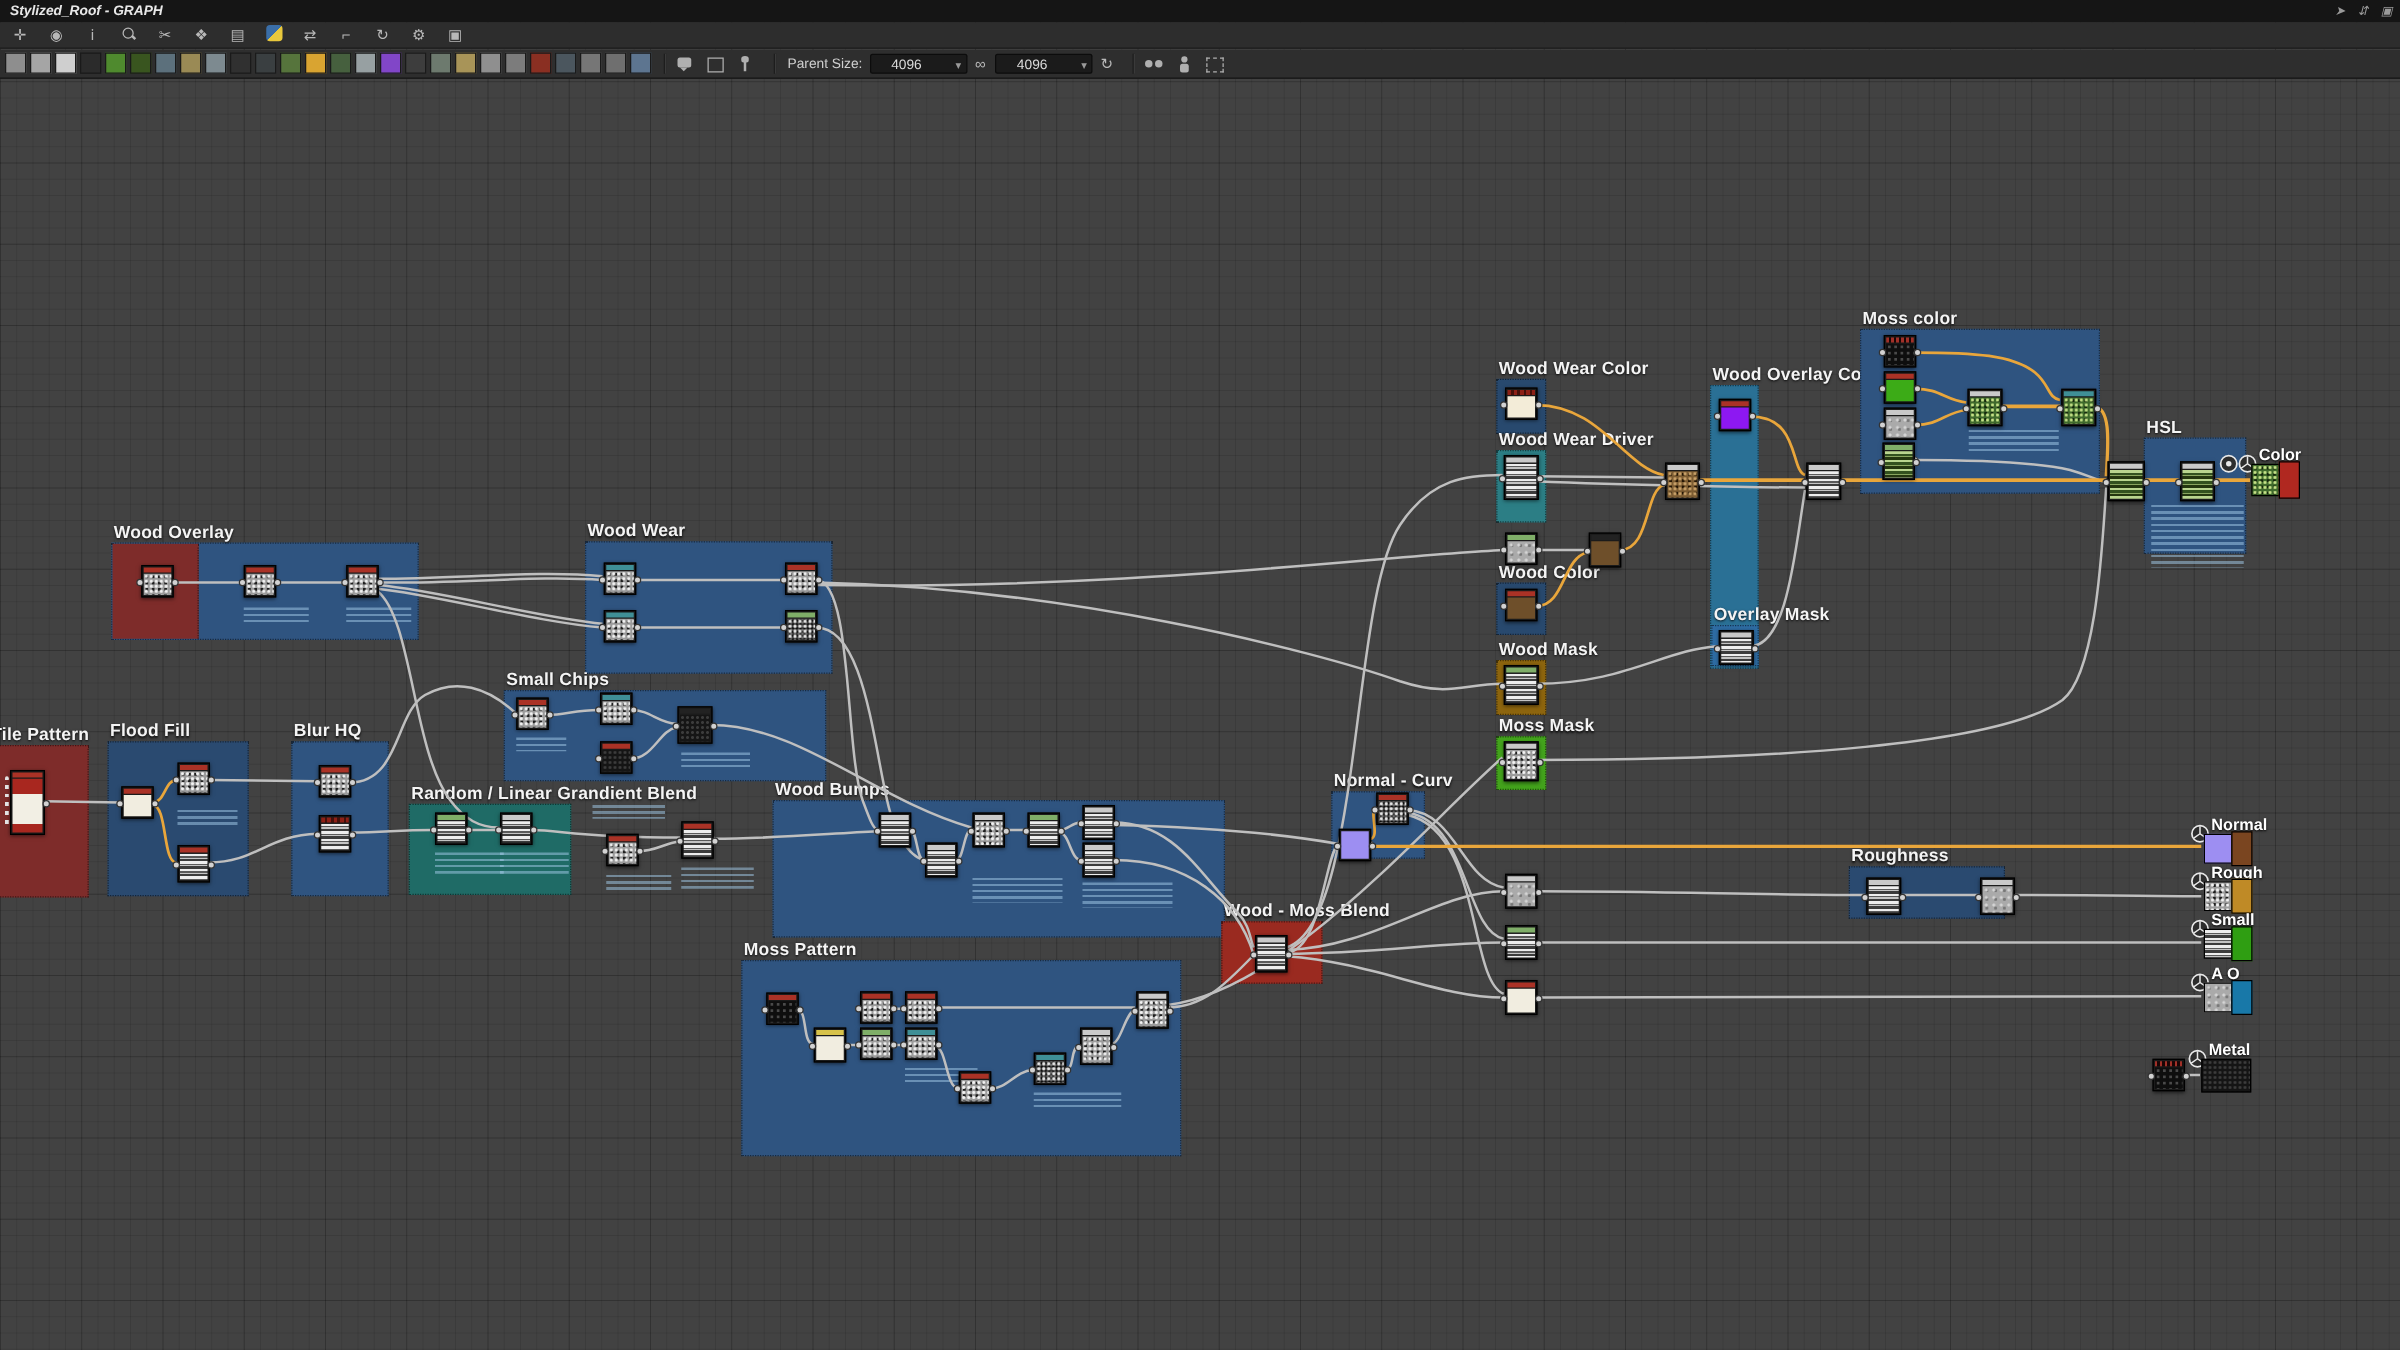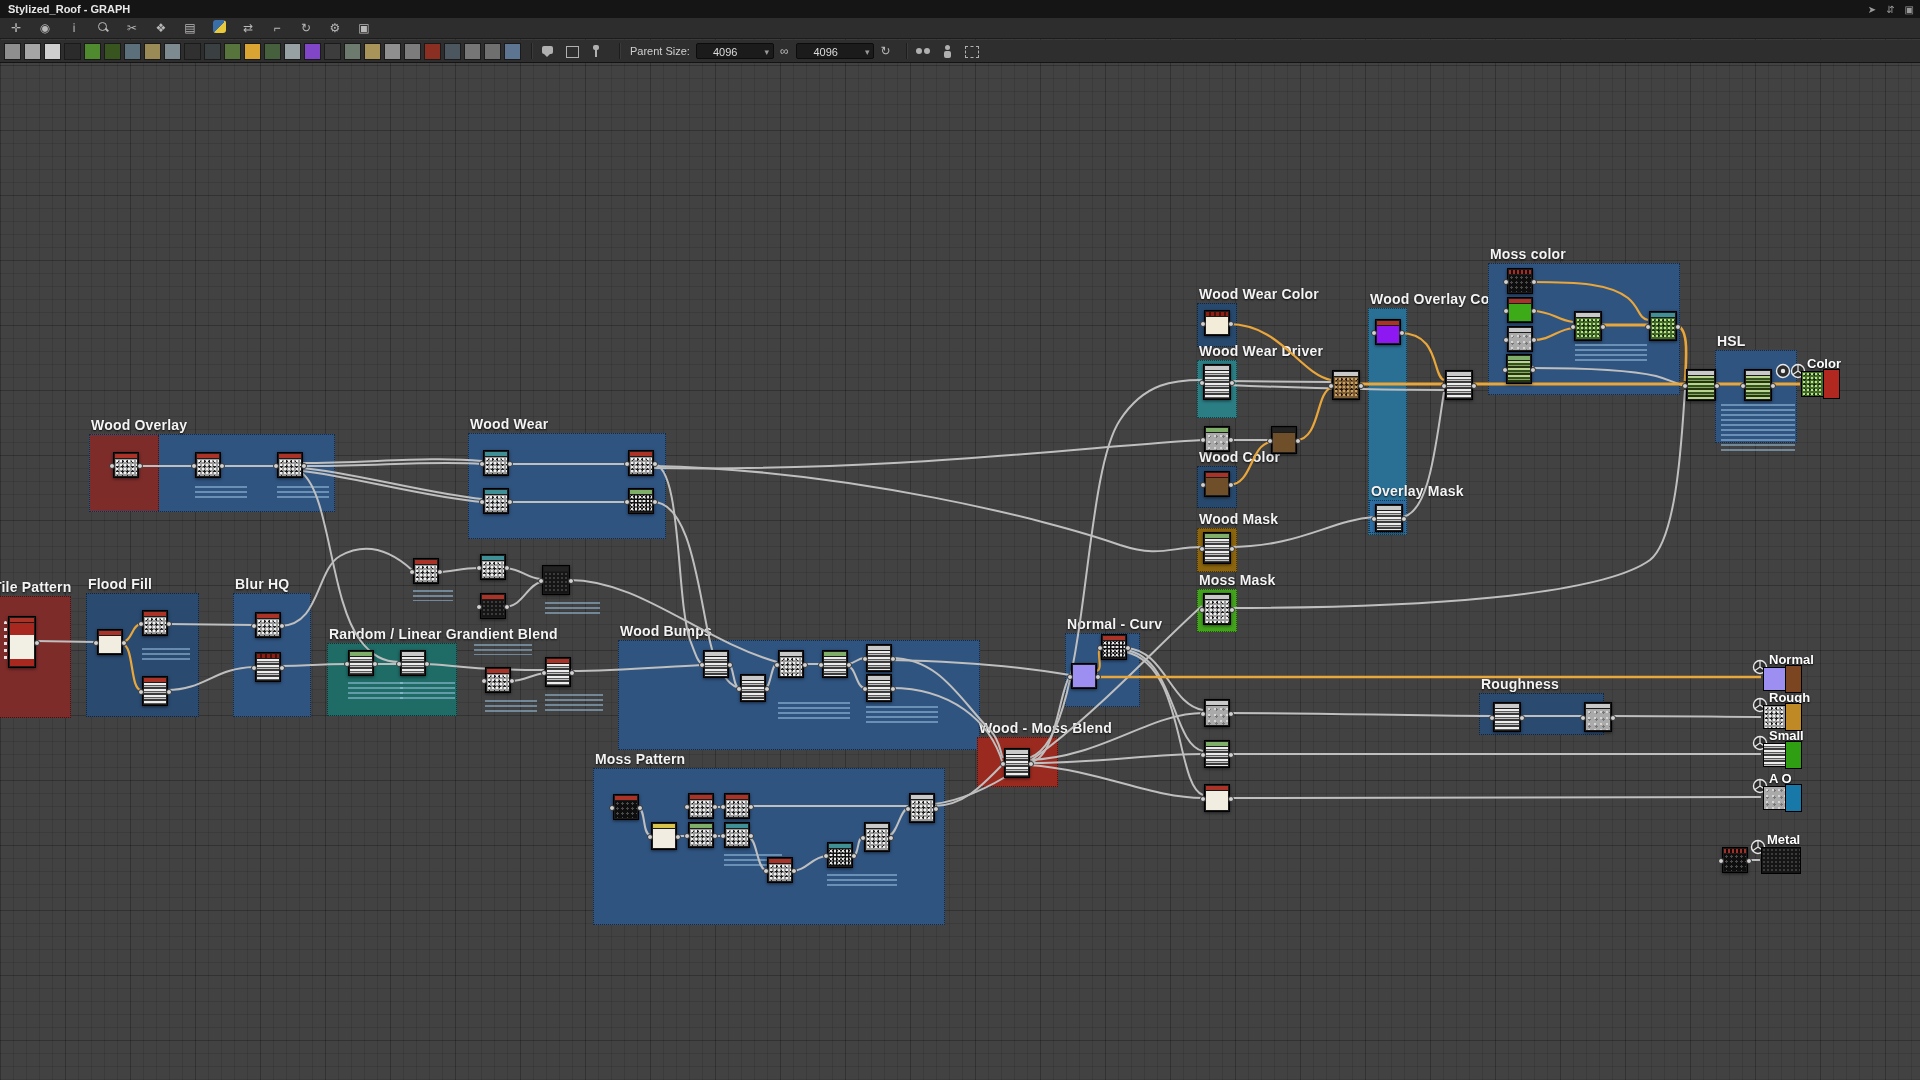--- a/index.html
+++ b/index.html
@@ -9,21 +9,21 @@
   
   #canvas{position:absolute;inset:0;background-color:#424242;
     background-image:
       linear-gradient(rgba(0,0,0,.16) 1px,transparent 1px),
       linear-gradient(90deg,rgba(0,0,0,.16) 1px,transparent 1px),
       linear-gradient(rgba(0,0,0,.10) 1px,transparent 1px),
       linear-gradient(90deg,rgba(0,0,0,.10) 1px,transparent 1px);
     background-size:65px 65px,65px 65px,13px 13px,13px 13px;}
 
   
-  #titlebar{position:absolute;left:0;top:0;width:100%;height:18px;background:#151515;z-index:30;}
+  #titlebar{position:absolute;left:0;top:0;width:100%;height:18px;background:#151515;z-index:30;font-style:italic;}
   #titlebar .title{position:absolute;left:8px;top:0;line-height:18px;font-size:11px;font-weight:700;color:#e8e8e8;}
   #titlebar .tb-right{position:absolute;right:6px;top:0;height:18px;display:flex;gap:10px;align-items:center;color:#9a9a9a;font-size:10px;}
   #toolbar1{position:absolute;left:0;top:18px;width:100%;height:21px;background:#2d2d2d;border-bottom:1px solid #1c1c1c;z-index:30;display:flex;align-items:center;gap:13px;padding-left:8px;box-sizing:border-box;}
   #toolbar1 .ic{color:#b8b8b8;font-size:12px;line-height:14px;width:16px;text-align:center;cursor:default;}
   .py-ic{width:13px;height:13px;border-radius:3px;background:linear-gradient(135deg,#3a6ea8 0 50%,#e8c83c 50% 100%);}
   .zoom-css{position:relative;width:12px;height:12px;}
   .zoom-css::before{content:"";position:absolute;left:1px;top:1px;width:7px;height:7px;border:1.5px solid #b8b8b8;border-radius:50%;}
   .zoom-css::after{content:"";position:absolute;left:8px;top:8px;width:4px;height:1.5px;background:#b8b8b8;transform:rotate(45deg);}
   #toolbar2{position:absolute;left:0;top:40px;width:100%;height:23px;background:#2e2e2e;border-bottom:1px solid #141414;z-index:30;display:flex;align-items:center;padding-left:4px;box-sizing:border-box;}
   #toolbar2 .tile{width:17px;height:17px;margin-right:3px;border:1px solid #1a1a1a;box-sizing:border-box;
@@ -207,39 +207,42 @@
     <div class="frame" style="left: -9px; top: 596px; width: 80px; height: 122px; background: rgb(126, 44, 42);">
         <span class="flabel">Tile Pattern</span>
       </div>
     <div class="frame" style="left: 89px; top: 434px; width: 246px; height: 78px; background: rgb(47, 84, 128);">
         <div class="subred"></div>
         <span class="flabel">Wood Overlay</span>
       </div>
     <div class="frame" style="left: 468px; top: 433px; width: 198px; height: 106px; background: rgb(47, 84, 128);">
         <span class="flabel">Wood Wear</span>
       </div>
+    <div class="frame" style="left: 403px; top: 552px; width: 258px; height: 73px; background: rgb(47, 84, 128);">
+        <span class="flabel">Small Chips</span>
+      </div>
     <div class="frame" style="left: 86px; top: 593px; width: 113px; height: 124px; background: rgb(42, 74, 112);">
         <span class="flabel">Flood Fill</span>
       </div>
     <div class="frame" style="left: 327px; top: 643px; width: 130px; height: 73px; background: rgb(31, 107, 102);">
         <span class="flabel">Random / Linear Grandient Blend</span>
       </div>
     <div class="frame" style="left: 233px; top: 593px; width: 78px; height: 124px; background: rgb(47, 84, 128);">
         <span class="flabel">Blur HQ</span>
       </div>
     <div class="frame" style="left: 618px; top: 640px; width: 362px; height: 110px; background: rgb(47, 84, 128);">
         <span class="flabel">Wood Bumps</span>
       </div>
     <div class="frame" style="left: 593px; top: 768px; width: 352px; height: 157px; background: rgb(47, 84, 128);">
         <span class="flabel">Moss Pattern</span>
       </div>
     <div class="frame" style="left: 977px; top: 737px; width: 81px; height: 50px; background: rgb(154, 42, 32);">
         <span class="flabel">Wood - Moss Blend</span>
       </div>
-    <div class="frame" style="left: 1065px; top: 633px; width: 75px; height: 74px; background: rgb(47, 84, 128);">
+    <div class="frame" style="left: 1065px; top: 633px; width: 75px; height: 54px; background: rgb(47, 84, 128);">
         <span class="flabel">Normal - Curv</span>
       </div>
     <div class="frame" style="left: 1197px; top: 303px; width: 40px; height: 44px; background: rgb(40, 73, 110);">
         <span class="flabel">Wood Wear Color</span>
       </div>
     <div class="frame" style="left: 1197px; top: 360px; width: 40px; height: 58px; background: rgb(44, 126, 133);">
         <span class="flabel">Wood Wear Driver</span>
       </div>
     <div class="frame" style="left: 1197px; top: 466px; width: 40px; height: 42px; background: rgb(40, 73, 110);">
         <span class="flabel">Wood Color</span>

